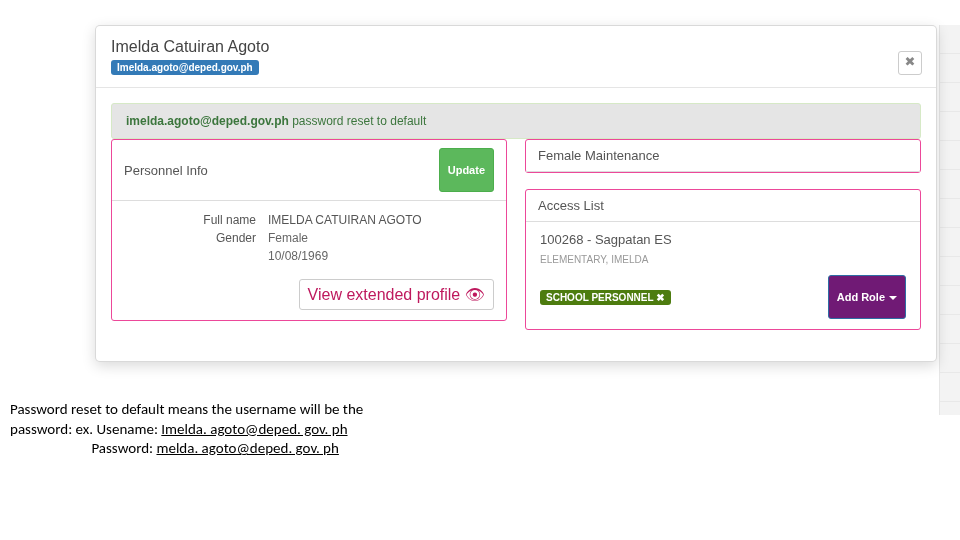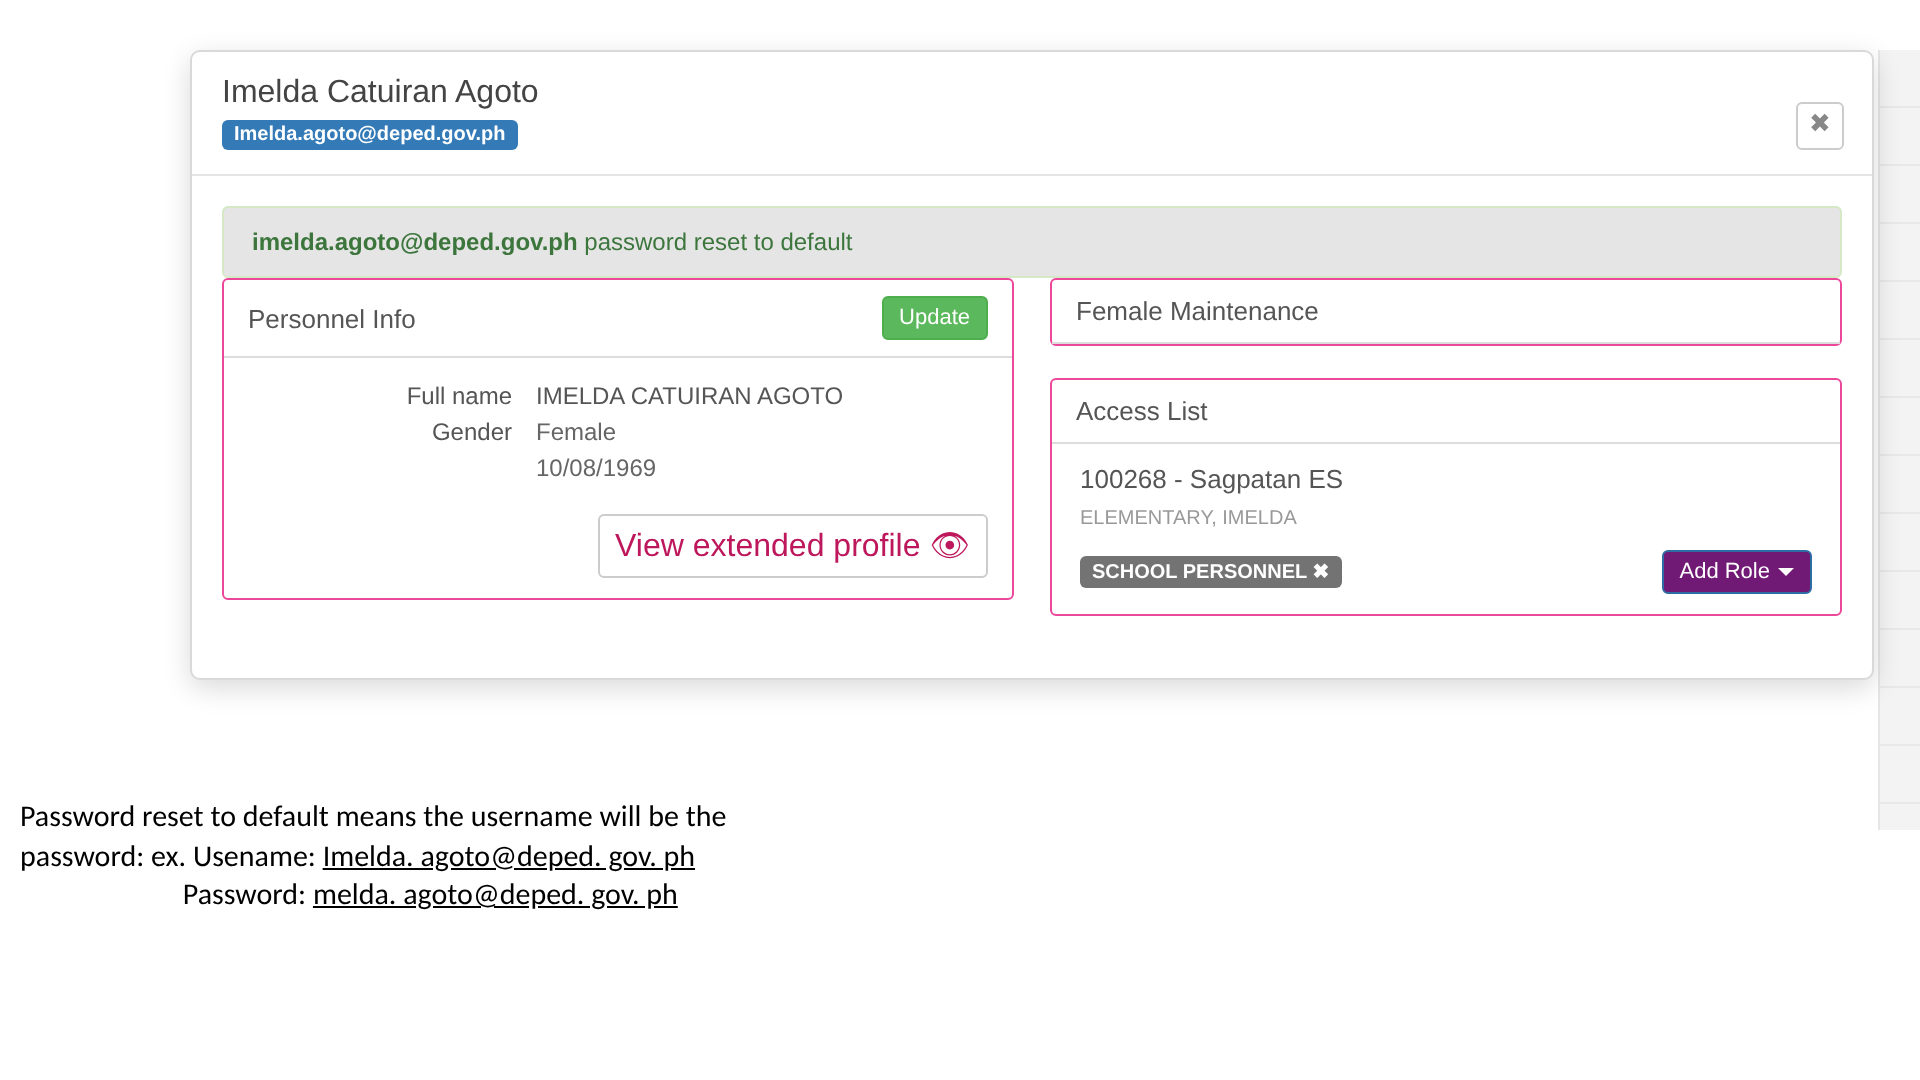--- a/index.html
+++ b/index.html
@@ -11,40 +11,40 @@
   .m-head h4{margin:0;font-size:16px;font-weight:500;color:#444}
   .tag{display:inline-block;margin-top:4px;background:#337ab7;color:#fff;font-size:10px;padding:2px 6px;border-radius:3px;font-weight:700}
   .close{position:absolute;top:25px;right:14px;width:22px;height:22px;border:1px solid #ccc;border-radius:3px;background:#fff;color:#888;font-size:13px;line-height:20px;text-align:center;cursor:pointer}
   .m-body{padding:15px}
   .alert{background:#e5e5e5;border:1px solid #d6e9c6;color:#3c763d;border-radius:3px;padding:10px 14px;font-size:12px;margin-bottom:0}
   .alert b{font-weight:700}
   .cols{display:flex;gap:18px}
   .col{flex:1}
   .panel{border:1px solid #ec4899;border-radius:3px;margin-bottom:16px}
   .p-head{padding:8px 12px;border-bottom:1px solid #ddd;font-size:13px;color:#555;display:flex;justify-content:space-between;align-items:center}
-  .btn{display:inline-block;font-size:11px;padding:4px 8px;border-radius:3px;cursor:pointer;border:1px solid transparent;font-weight:400}
+  .btn{display:inline-block;font-size:11px;padding:15px 8px;border-radius:3px;cursor:pointer;border:1px solid transparent;font-weight:700}
   .btn-green{background:#5cb85c;border-color:#4cae4c;color:#fff}
   .btn-blue{background:#701a75;border-color:#2e6da4;color:#fff}
   .btn-blue .caret{display:inline-block;margin-left:4px;vertical-align:middle;border-top:4px solid #fff;border-left:4px solid transparent;border-right:4px solid transparent}
   .btn-default{background:#fff;border:1px solid #ccc;color:#be185d;font-weight:400;font-size:16px;padding:5px 8px}
   .p-body{padding:10px 14px;font-size:12px;color:#555}
   .dl{display:flex}
   .dl .labs{width:130px;text-align:right;padding-right:12px}
   .dl .labs div{padding:2px 0}
   .dl .vals div{padding:2px 0;color:#666}
   .dl .vals div.upper{color:#555}
   .foot{text-align:right;padding:4px 12px 10px}
   .bgroup{display:flex;border:1px solid #ccc;border-radius:3px;overflow:hidden}
   .bgroup span{flex:1;text-align:center;padding:6px 0;font-size:12px;color:#555;cursor:pointer}
   .bgroup span+span{border-left:1px solid #ccc}
   .access{padding:10px 14px}
   .access h5{margin:0 0 2px;font-size:13px;color:#555;font-weight:500}
   .access small{font-size:10px;color:#999}
   .access-row{display:flex;justify-content:space-between;align-items:center;margin-top:8px}
-  .badge{display:inline-block;background:#737373;color:#fff;font-size:10px;font-weight:700;padding:2px 6px;border-radius:3px}
+  .badge{display:inline-block;background:#4d7c0f;color:#fff;font-size:10px;font-weight:700;padding:2px 6px;border-radius:3px}
   .caption{position:absolute;left:10px;top:400px;width:480px;font-family:Calibri,Arial,sans-serif;font-size:15px;line-height:1.3;color:#000}
   .caption .u{text-decoration:underline;color:#000}
 </style>
 </head>
 <body>
 
 <div class="bg-strip">
   <div></div>
     <div></div>
     <div></div>

